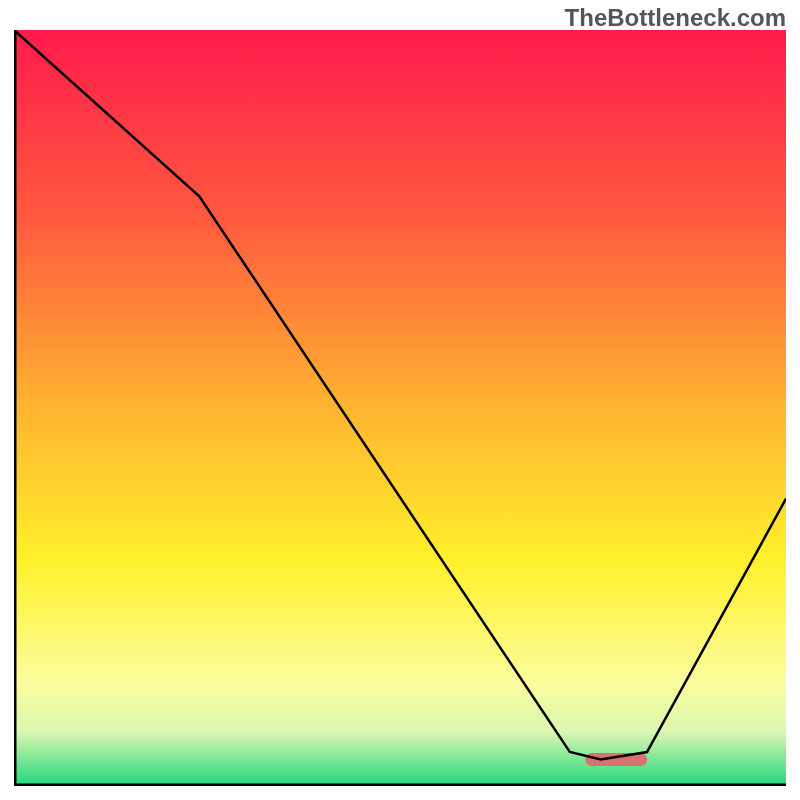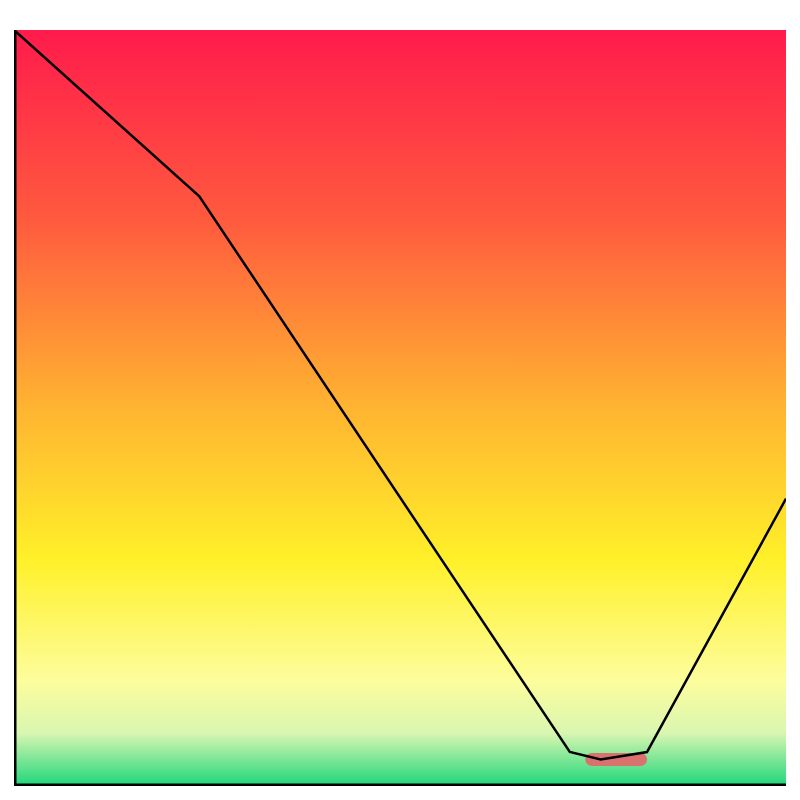--- a/index.html
+++ b/index.html
@@ -33,20 +33,21 @@
     height: 756px;
   }
   svg {
     display: block;
   }
 </style>
 </head>
 <body>
 
 <div class="container">
+  <div class="watermark">TheBottleneck.com</div>
 
   <div class="plot">
     <svg id="chart-svg" width="772" height="756" viewBox="0 0 772 756">
       <defs>
         <linearGradient id="bgGrad" x1="0" y1="0" x2="0" y2="1">
             <stop offset="0.0%" stop-color="#ff1b4c"></stop>
             <stop offset="25.0%" stop-color="#ff5a3e"></stop>
             <stop offset="50.0%" stop-color="#ffb431"></stop>
             <stop offset="70.0%" stop-color="#fff029"></stop>
             <stop offset="86.0%" stop-color="#fdfd9c"></stop>

